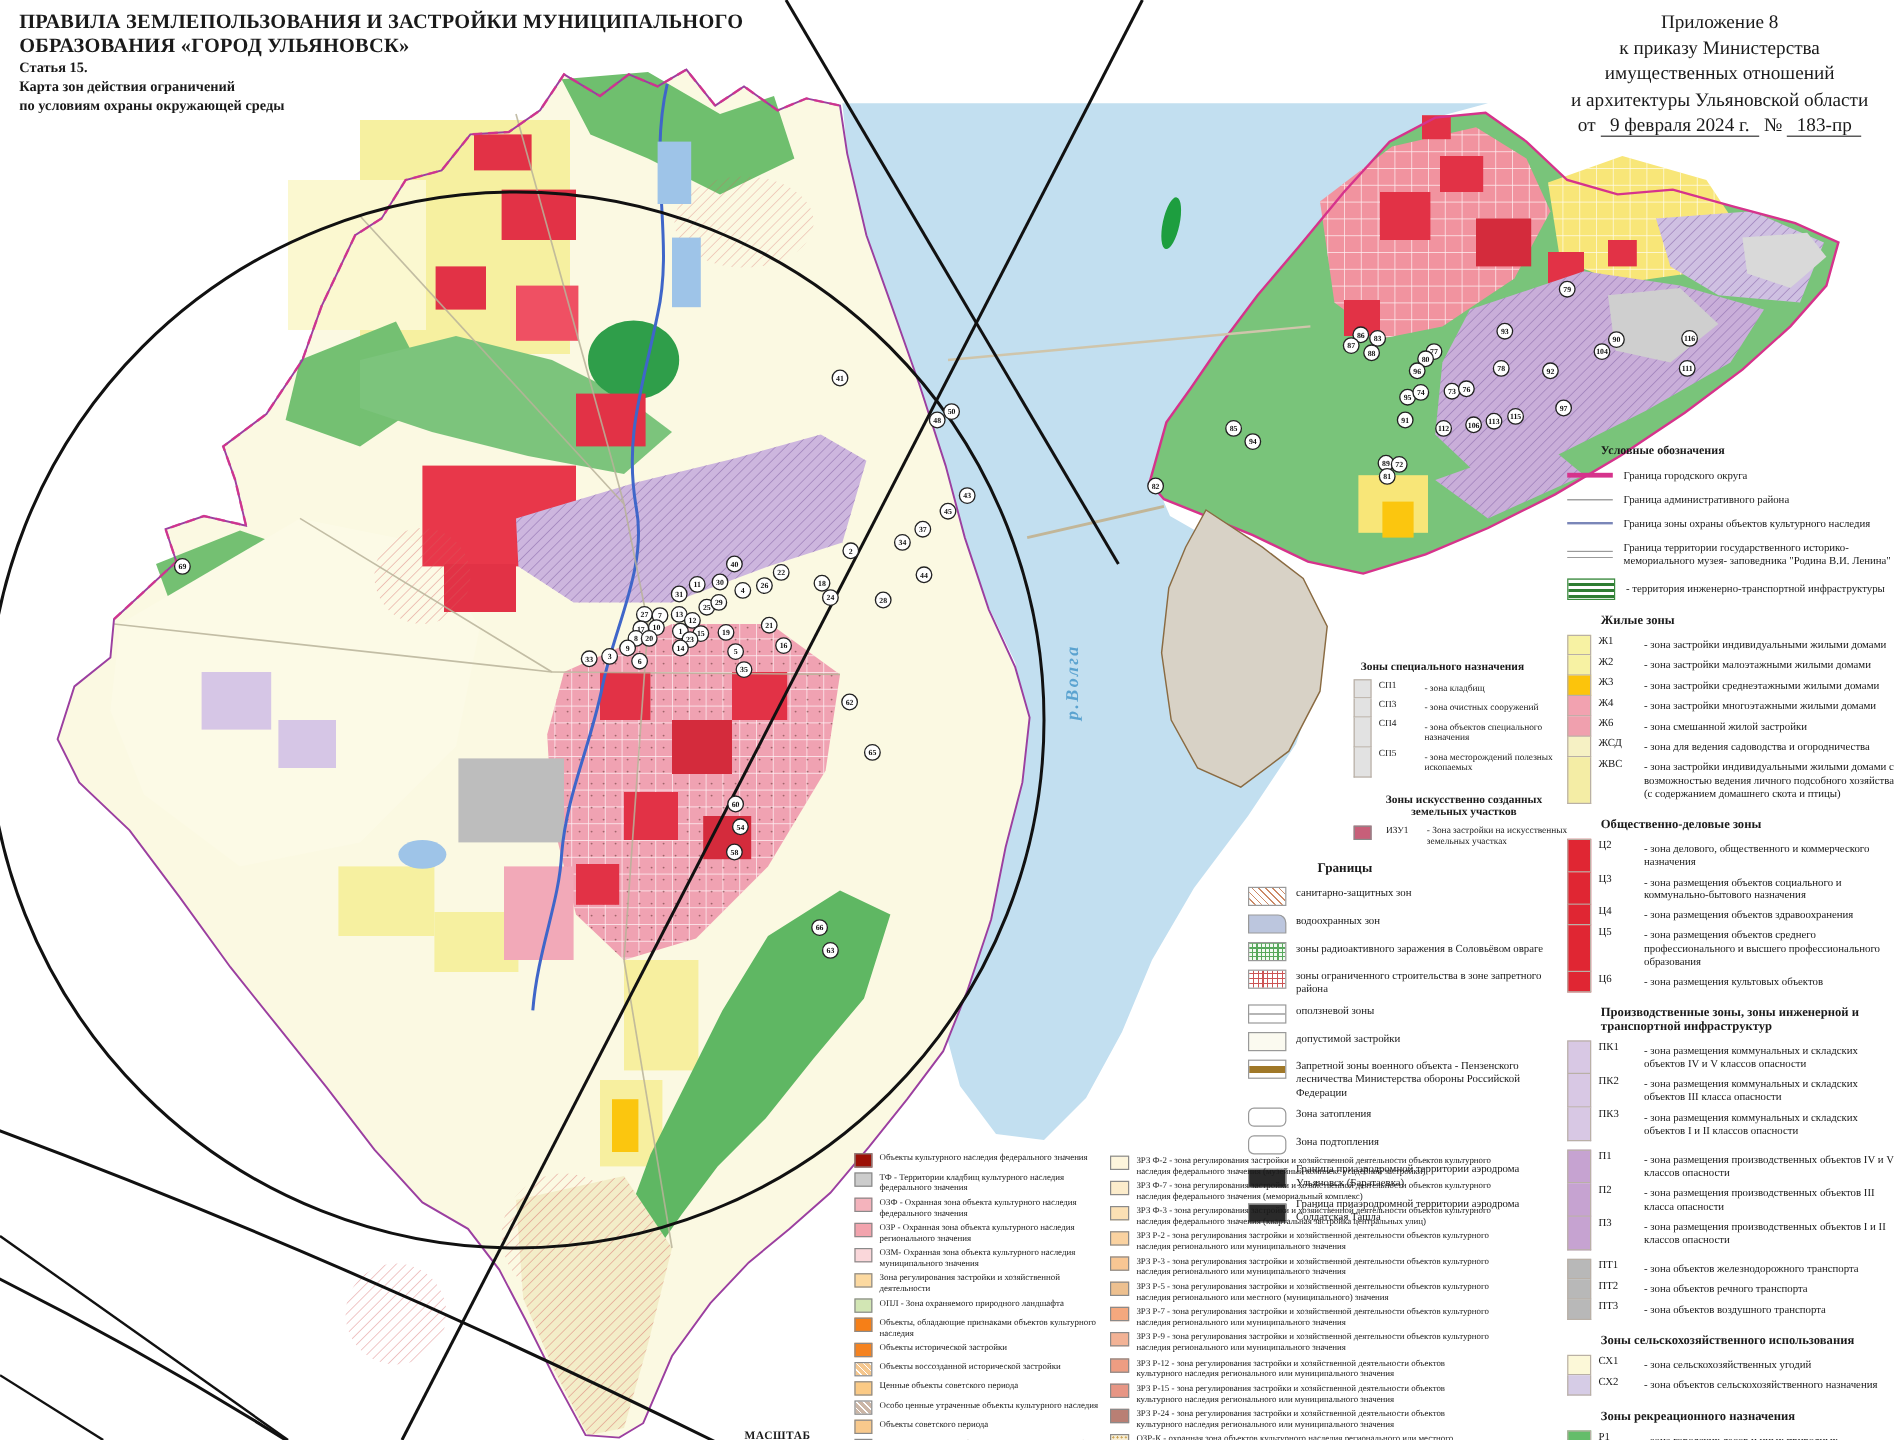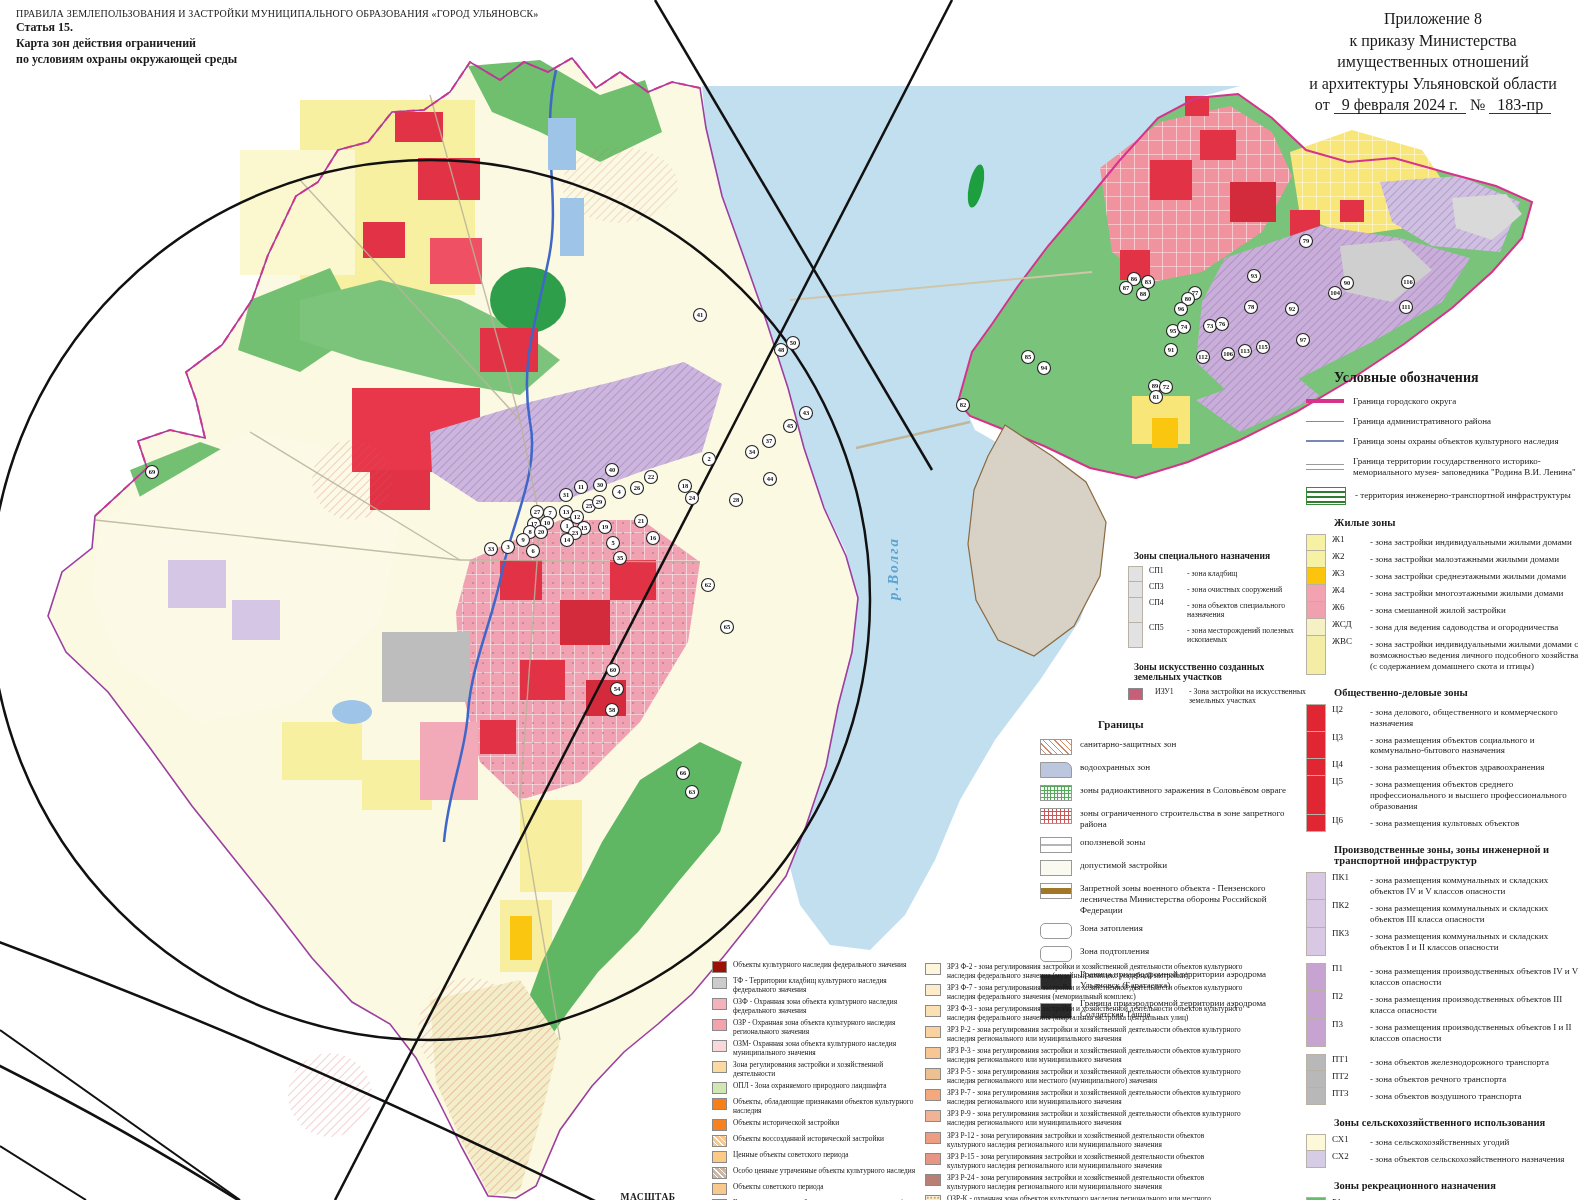--- a/index.html
+++ b/index.html
@@ -1,21 +1,21 @@
 <!DOCTYPE html>
 <html><head>
 <meta charset="utf-8">
 <style>
   html,body{margin:0;padding:0;background:#fff;}
   body{width:1586px;height:1200px;position:relative;overflow:hidden;
        font-family:"Liberation Serif","DejaVu Serif",serif;color:#1a1a1a;}
   .abs{position:absolute;}
   
   #header{left:16px;top:8px;width:650px;z-index:5;}
-  #header .t1{font-size:10px;font-weight:normal;letter-spacing:.2px;}
+  #header .t1{font-size:17px;font-weight:bold;letter-spacing:.2px;}
   #header .t2{font-size:12px;font-weight:bold;margin-top:1px;}
   
   #appendix{left:1290px;top:8px;width:286px;text-align:center;font-size:16px;z-index:5;line-height:1.35;}
   #appendix .u{border-bottom:1px solid #333;padding:0 8px;}
   
   #map{left:0;top:0;width:1586px;height:1200px;z-index:1;}
   
   .lrow{display:flex;align-items:flex-start;}
   .lrow .lbl{line-height:1.22;}
   .lrow .code{flex:0 0 34px;padding-left:6px;}
@@ -54,27 +54,27 @@
   .sw-dash-blue{border:1.4px dashed #58a8c8;border-radius:5px;background:#fff;height:15px;}
   .sw-line-black{height:3px;background:#2a2a2a;border:none;margin-top:5px;}
   
   .sw-hatchlt{background:repeating-linear-gradient(45deg,#f5c78e 0 3px,#fff 3px 4px)!important;}
   .sw-hatchbr{background:repeating-linear-gradient(45deg,#cbb6a6 0 3px,#fff 3px 4px)!important;}
   .sw-white{background:#fff!important;border-color:#555;}
   .sw-dots{background-color:#f6edd4!important;border-color:#b89254;
       background-image:radial-gradient(#c8a050 .8px,transparent .95px);background-size:3.5px 3.5px;}
   
   #legend-right{left:1306px;top:370px;width:274px;font-size:9px;z-index:4;}
-  #legend-right h1{font-size:14px;margin:0 0 10px 28px;}
+  #legend-right h1{font-size:10px;margin:0 0 10px 28px;}
   #legend-right h2{font-size:10.5px;margin:12px 0 6px 28px;}
   #legend-right .gap{height:7px;}
   
   #legend-special{left:1128px;top:551px;width:178px;font-size:7.8px;z-index:4;}
   #legend-special h2{font-size:9.5px;margin:0 0 5px 6px;}
-  #legend-special h2.second{margin-top:14px;}
+  #legend-special h2.second{margin-top:14px;text-align:center;}
   #legend-special .barlist .sw{flex:0 0 13px;width:13px;}
   #legend-special .swlist .sw{flex:0 0 13px;width:13px;height:10px;}
   
   #legend-borders{left:1040px;top:718px;width:258px;font-size:9px;z-index:4;}
   #legend-borders h2{font-size:11px;margin:0 0 9px 58px;}
   
   #heritage-left{left:712px;top:960px;width:210px;font-size:7.4px;z-index:4;}
   #heritage-left .lrow{margin-bottom:3px;}
   #heritage-left .sw{flex:0 0 13px;width:13px;height:10px;}
   #heritage-right{left:925px;top:962px;width:318px;font-size:7.4px;z-index:4;}

